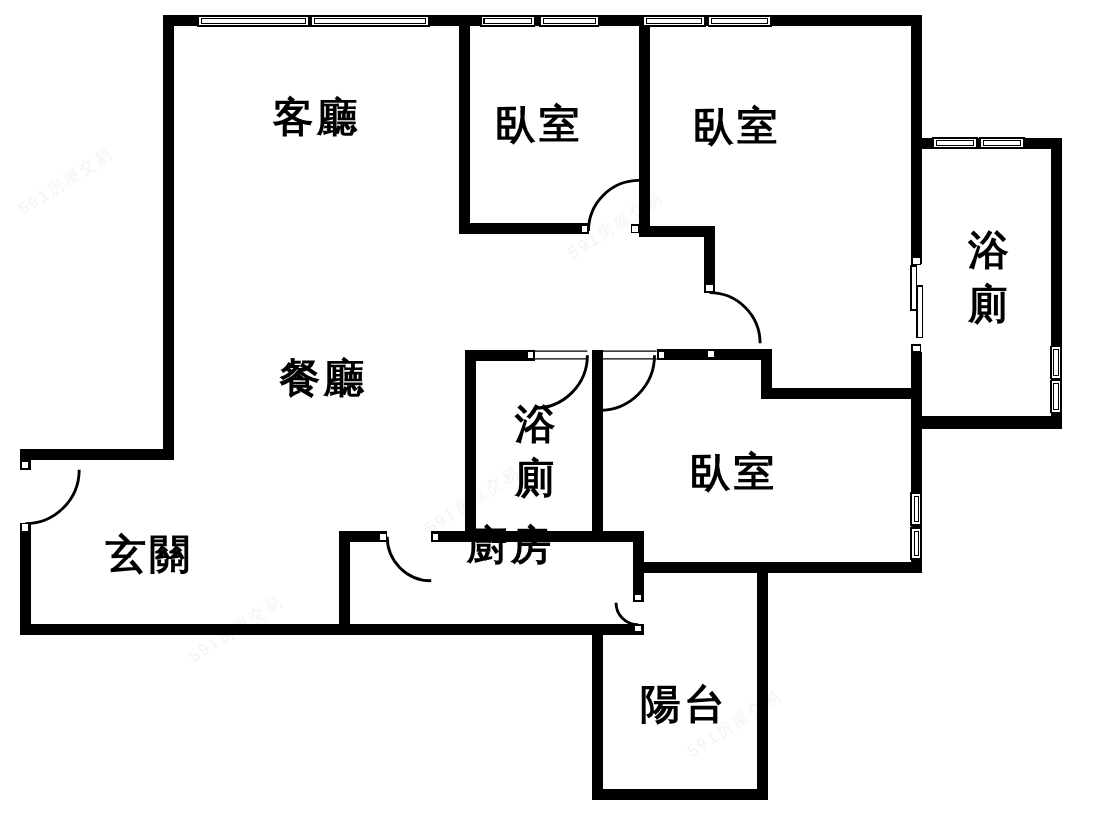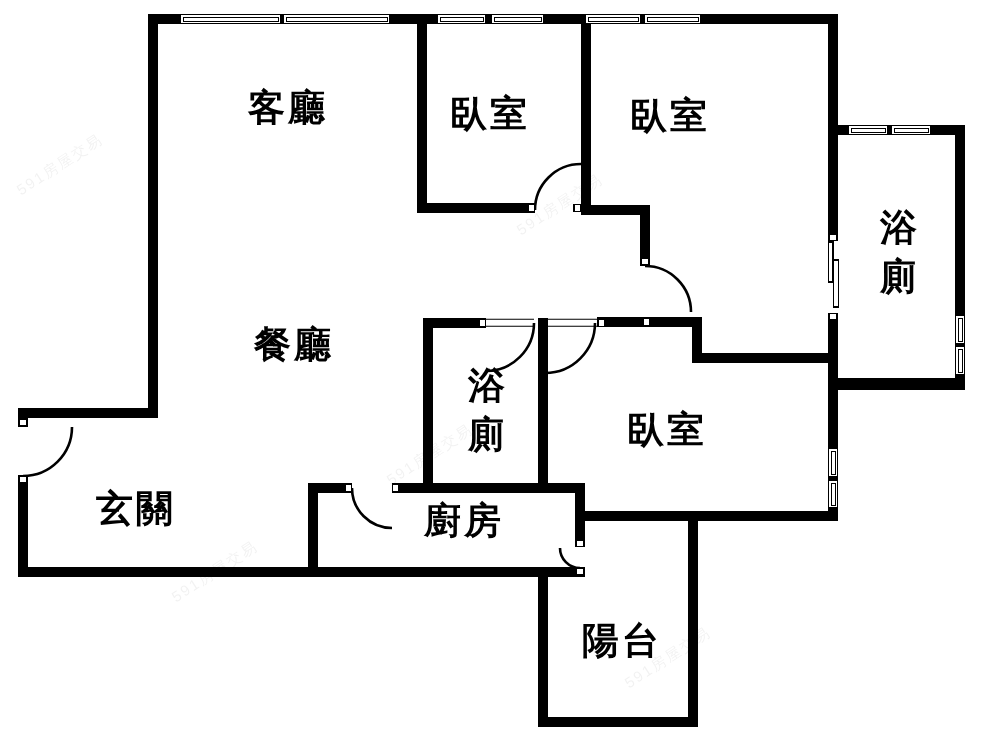--- a/index.html
+++ b/index.html
@@ -188,22 +188,22 @@
     </g>
   </svg>
 
   <div class="room-label" style="left:288px; top:107px;">客廳</div>
   <div class="room-label" style="left:490px; top:113px;">臥室</div>
   <div class="room-label" style="left:670px; top:115px;">臥室</div>
   <div class="room-label vertical" style="left:896px; top:253px;">浴廁</div>
   <div class="room-label" style="left:294px; top:344px;">餐廳</div>
   <div class="room-label vertical" style="left:484px; top:411px;">浴廁</div>
   <div class="room-label" style="left:667px; top:429px;">臥室</div>
-  <div class="room-label" style="left:136px; top:508px;">玄關</div>
-  <div class="room-label" style="left:464px; top:520px;">廚房</div>
+  <div class="room-label" style="left:136px; top:508px;font-family:Liberation Mono, monospace;">玄關</div>
+  <div class="room-label" style="left:464px; top:500px;font-family:Liberation Mono, monospace;">廚房</div>
   <div class="room-label" style="left:622px; top:640px;">陽台</div>
 
   <div class="watermark" style="left:60px;  top:165px;">591房屋交易</div>
   <div class="watermark" style="left:560px; top:205px;">591房屋交易</div>
   <div class="watermark" style="left:430px; top:455px;">591房屋交易</div>
   <div class="watermark" style="left:215px; top:572px;">591房屋交易</div>
   <div class="watermark" style="left:668px; top:658px;">591房屋交易</div>
 
 </div>
 

